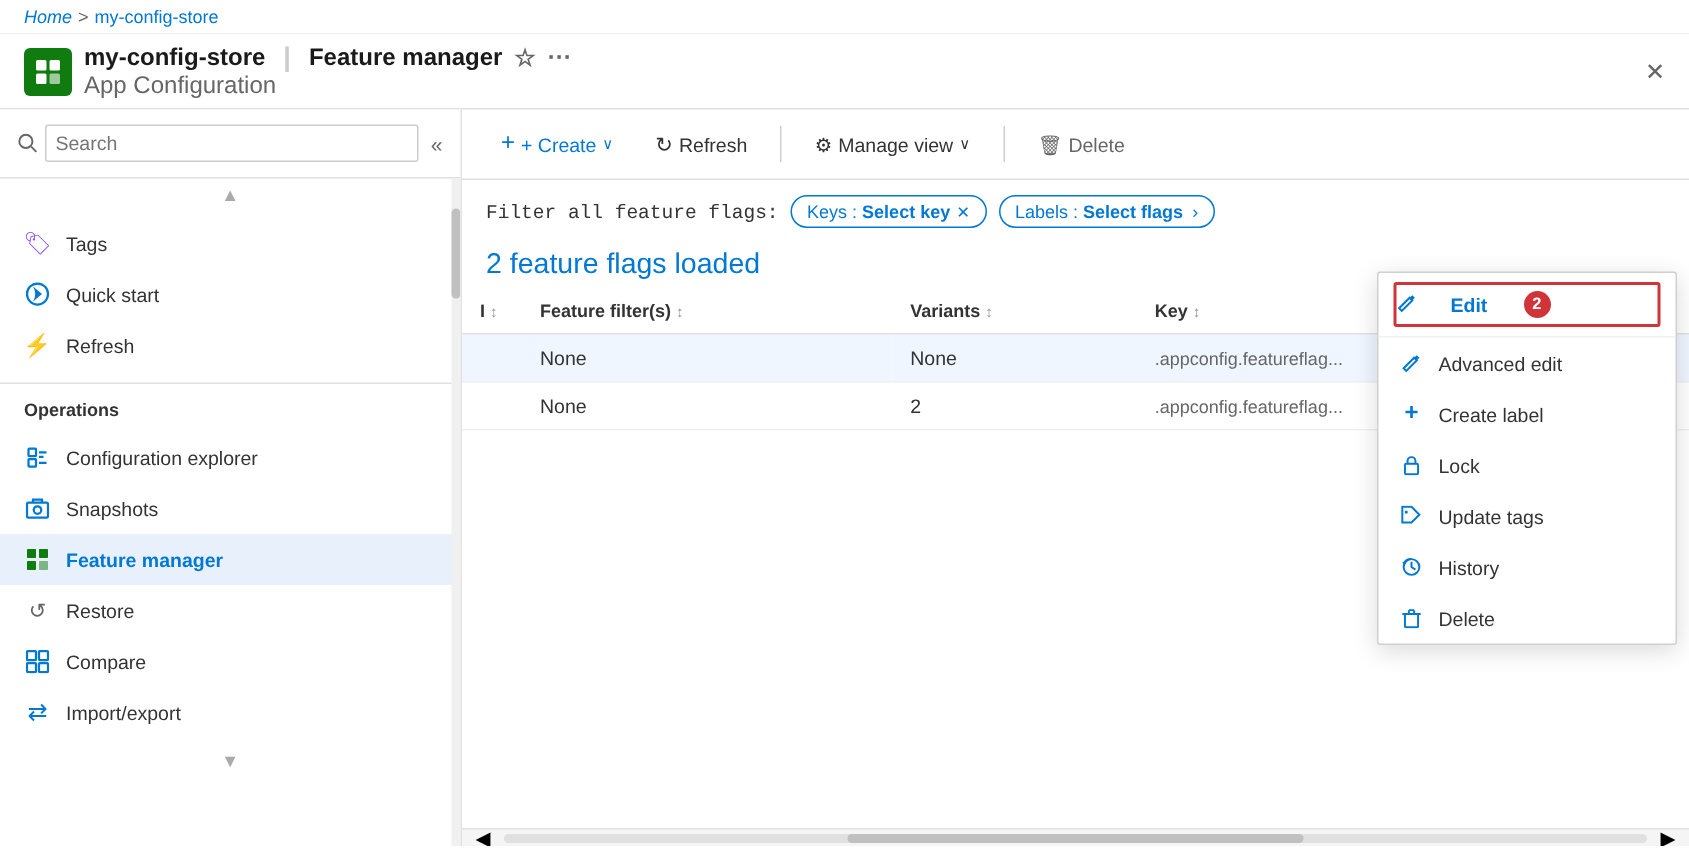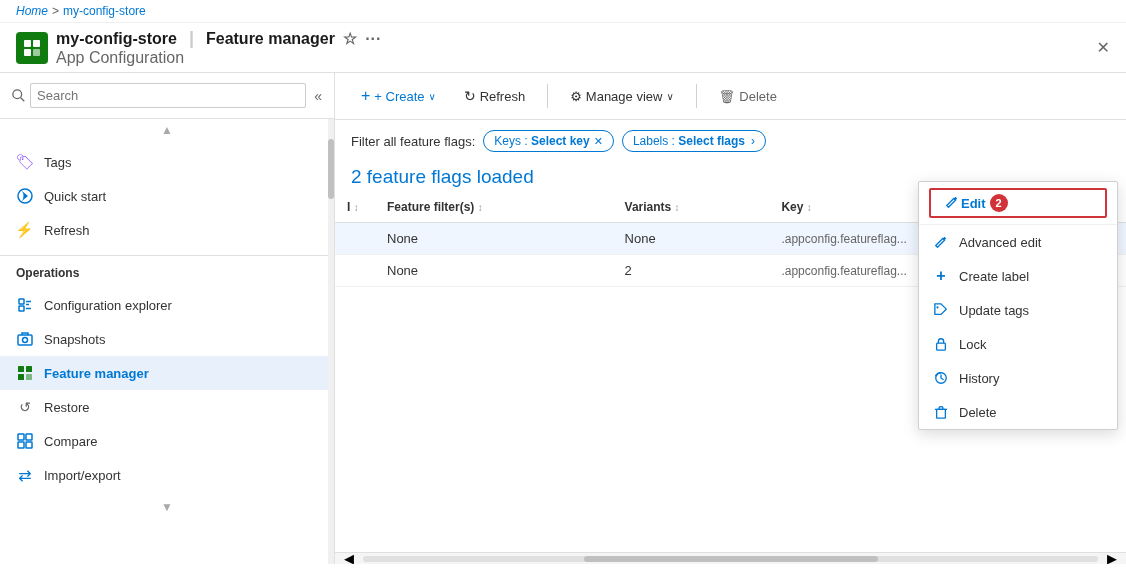--- a/index.html
+++ b/index.html
@@ -13,56 +13,56 @@
     .app-title-sub { font-size: 16px; color: #666; }
     .divider-v { color: #ccc; font-size: 18px; margin: 0 4px; }
     .star-icon { color: #666; cursor: pointer; }
     .ellipsis-icon { color: #666; cursor: pointer; }
     .close-icon-btn { margin-left: auto; cursor: pointer; color: #666; font-size: 16px; }
 
     
     .layout { display: flex; height: calc(569px - 50px - 28px); }
 
     
-    .sidebar { width: 335px; border-right: 1px solid #e0e0e0; display: flex; flex-direction: column; background: #fff; flex-shrink: 0; overflow: hidden; }
+    .sidebar { width: 308px; border-right: 1px solid #e0e0e0; display: flex; flex-direction: column; background: #fff; flex-shrink: 0; overflow: hidden; }
     .sidebar-search { padding: 10px 12px; border-bottom: 1px solid #e0e0e0; display: flex; align-items: center; gap: 4px; }
     .sidebar-search input { border: 1px solid #ccc; border-radius: 2px; padding: 4px 8px; font-size: 13px; flex: 1; outline: none; }
     .collapse-btn { color: #666; cursor: pointer; font-size: 14px; flex-shrink: 0; margin-left: 4px; }
     .sidebar-scroll { overflow-y: auto; flex: 1; position: relative; }
     .sidebar-nav { padding: 4px 0; }
     .sidebar-item { display: flex; align-items: center; padding: 8px 16px; cursor: pointer; gap: 10px; color: #333; font-size: 13px; }
     .sidebar-item.active { background: #e8f1fb; color: #0078d4; font-weight: 600; }
     .sidebar-icon { width: 18px; height: 18px; display: flex; align-items: center; justify-content: center; flex-shrink: 0; font-size: 14px; }
     .sidebar-section { padding: 10px 16px 4px; font-weight: 700; font-size: 12px; color: #333; border-top: 1px solid #e0e0e0; margin-top: 4px; }
 
     
     .main { flex: 1; display: flex; flex-direction: column; overflow: hidden; }
     .toolbar { padding: 8px 16px; border-bottom: 1px solid #e0e0e0; display: flex; align-items: center; gap: 8px; }
     .toolbar-btn { display: flex; align-items: center; gap: 4px; padding: 6px 10px; background: none; border: none; cursor: pointer; font-size: 13px; color: #333; border-radius: 2px; }
     .toolbar-btn .caret { font-size: 10px; }
     .toolbar-sep { width: 1px; height: 24px; background: #d0d0d0; margin: 0 4px; }
     .toolbar-btn.delete-btn { color: #666; }
     .filter-bar { padding: 10px 16px; display: flex; align-items: center; gap: 8px; flex-wrap: wrap; }
-    .filter-label { font-size: 13px; color: #333; }
+    .filter-label { font-size: 13px; color: #333; font-family: Liberation Mono, monospace; }
     .filter-pill { display: flex; align-items: center; gap: 4px; padding: 3px 10px; border: 1px solid #0078d4; border-radius: 12px; font-size: 12px; color: #0078d4; background: #fff; cursor: pointer; }
     .filter-pill .remove-x { color: #0078d4; cursor: pointer; font-size: 11px; }
     .search-box { margin: 4px 16px; border: 1px solid #ccc; border-radius: 2px; padding: 5px 10px; font-size: 13px; width: 380px; outline: none; color: #999; }
     .loaded-info { padding: 4px 16px; font-size: 19px; color: #0078d4; }
     .table-container { flex: 1; overflow: auto; position: relative; }
     .table { width: 100%; border-collapse: collapse; }
     .table th { padding: 8px 12px; text-align: left; font-size: 12px; font-weight: 600; color: #333; border-bottom: 1px solid #e0e0e0; background: #fff; position: sticky; top: 0; white-space: nowrap; }
     .table td { padding: 8px 12px; font-size: 13px; color: #333; border-bottom: 1px solid #f0f0f0; }
     .table tr.row-highlight { background: #f0f6ff; }
     .sort-icon { font-size: 10px; color: #999; cursor: pointer; }
     .scrollbar-h { height: 12px; background: #f5f5f5; border-top: 1px solid #e0e0e0; display: flex; align-items: center; padding: 0 4px; }
 
     
     .context-menu { position: absolute; top: 108px; right: 8px; width: 200px; background: #fff; border: 1px solid #d0d0d0; box-shadow: 0 4px 16px rgba(0,0,0,0.15); z-index: 100; border-radius: 2px; }
     .context-menu-item { display: flex; align-items: center; gap: 10px; padding: 9px 14px; cursor: pointer; font-size: 13px; color: #333; }
-    .edit-highlight { border: 2px solid #d13438; padding: 4px 14px; border-radius: 2px; display: flex; align-items: center; gap: 2px; font-size: 13px; color: #0078d4; font-weight: 600; }
+    .edit-highlight { border: 2px solid #d13438; padding: 4px 0; border-radius: 2px; display: flex; align-items: center; gap: 22px; font-size: 13px; color: #0078d4; font-weight: 600; }
     .badge-2 { background: #d13438; color: white; border-radius: 50%; width: 18px; height: 18px; display: flex; align-items: center; justify-content: center; font-size: 11px; font-weight: bold; margin-left: 2px; }
     .menu-icon { width: 16px; height: 16px; display: flex; align-items: center; justify-content: center; color: #0078d4; font-size: 14px; flex-shrink: 0; }
 
     
     .nav-arrow { display: flex; justify-content: center; padding: 4px; color: #aaa; font-size: 12px; cursor: pointer; }
 
     
     .color-tags { color: #8a4fff; }
     .color-events { color: #f0a000; }
   </style>
@@ -305,34 +305,34 @@
         </span>
         <span>Advanced edit</span>
       </div>
       <div class="context-menu-item">
         <span class="menu-icon" style="font-size:16px; font-weight:bold; color:#0078d4;">+</span>
         <span>Create label</span>
       </div>
       <div class="context-menu-item">
         <span class="menu-icon" style="color:#0078d4;">
           <svg width="14" height="14" viewBox="0 0 16 16">
+              <rect x="3" y="7" width="10" height="8" rx="1" fill="none" stroke="#0078d4" stroke-width="1.5"></rect>
+              <path d="M5 7 V5 A3 3 0 0 1 11 5 V7" fill="none" stroke="#0078d4" stroke-width="1.5"></path>
+            </svg>
+        </span>
+        <span>Lock</span>
+      </div>
+      <div class="context-menu-item">
+        <span class="menu-icon" style="color:#0078d4;">
+          <svg width="14" height="14" viewBox="0 0 16 16">
               <path d="M1 1 H8 L14 7 L8 13 H1 Z" fill="none" stroke="#0078d4" stroke-width="1.5"></path>
               <circle cx="4" cy="5" r="1.2" fill="#0078d4"></circle>
             </svg>
         </span>
         <span>Update tags</span>
-      </div>
-      <div class="context-menu-item">
-        <span class="menu-icon" style="color:#0078d4;">
-          <svg width="14" height="14" viewBox="0 0 16 16">
-              <rect x="3" y="7" width="10" height="8" rx="1" fill="none" stroke="#0078d4" stroke-width="1.5"></rect>
-              <path d="M5 7 V5 A3 3 0 0 1 11 5 V7" fill="none" stroke="#0078d4" stroke-width="1.5"></path>
-            </svg>
-        </span>
-        <span>Lock</span>
       </div>
       <div class="context-menu-item">
         <span class="menu-icon" style="color:#0078d4;">
           <svg width="14" height="14" viewBox="0 0 16 16">
               <circle cx="8" cy="8" r="6" fill="none" stroke="#0078d4" stroke-width="1.5"></circle>
               <polyline points="8,4 8,8 11,10" fill="none" stroke="#0078d4" stroke-width="1.5"></polyline>
               <path d="M2 6 A6 6 0 0 1 8 2" fill="none" stroke="#0078d4" stroke-width="1.5"></path>
               <polyline points="1,4 2,6 4,5" fill="#0078d4"></polyline>
             </svg>
         </span>

